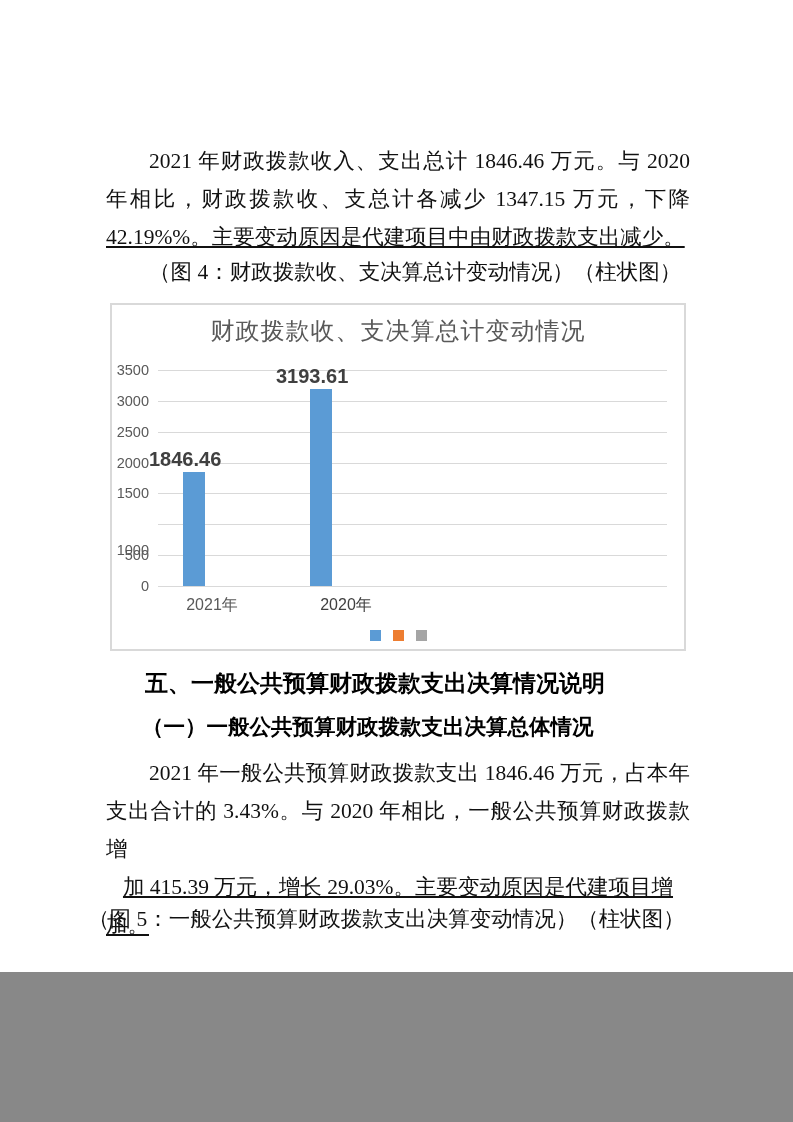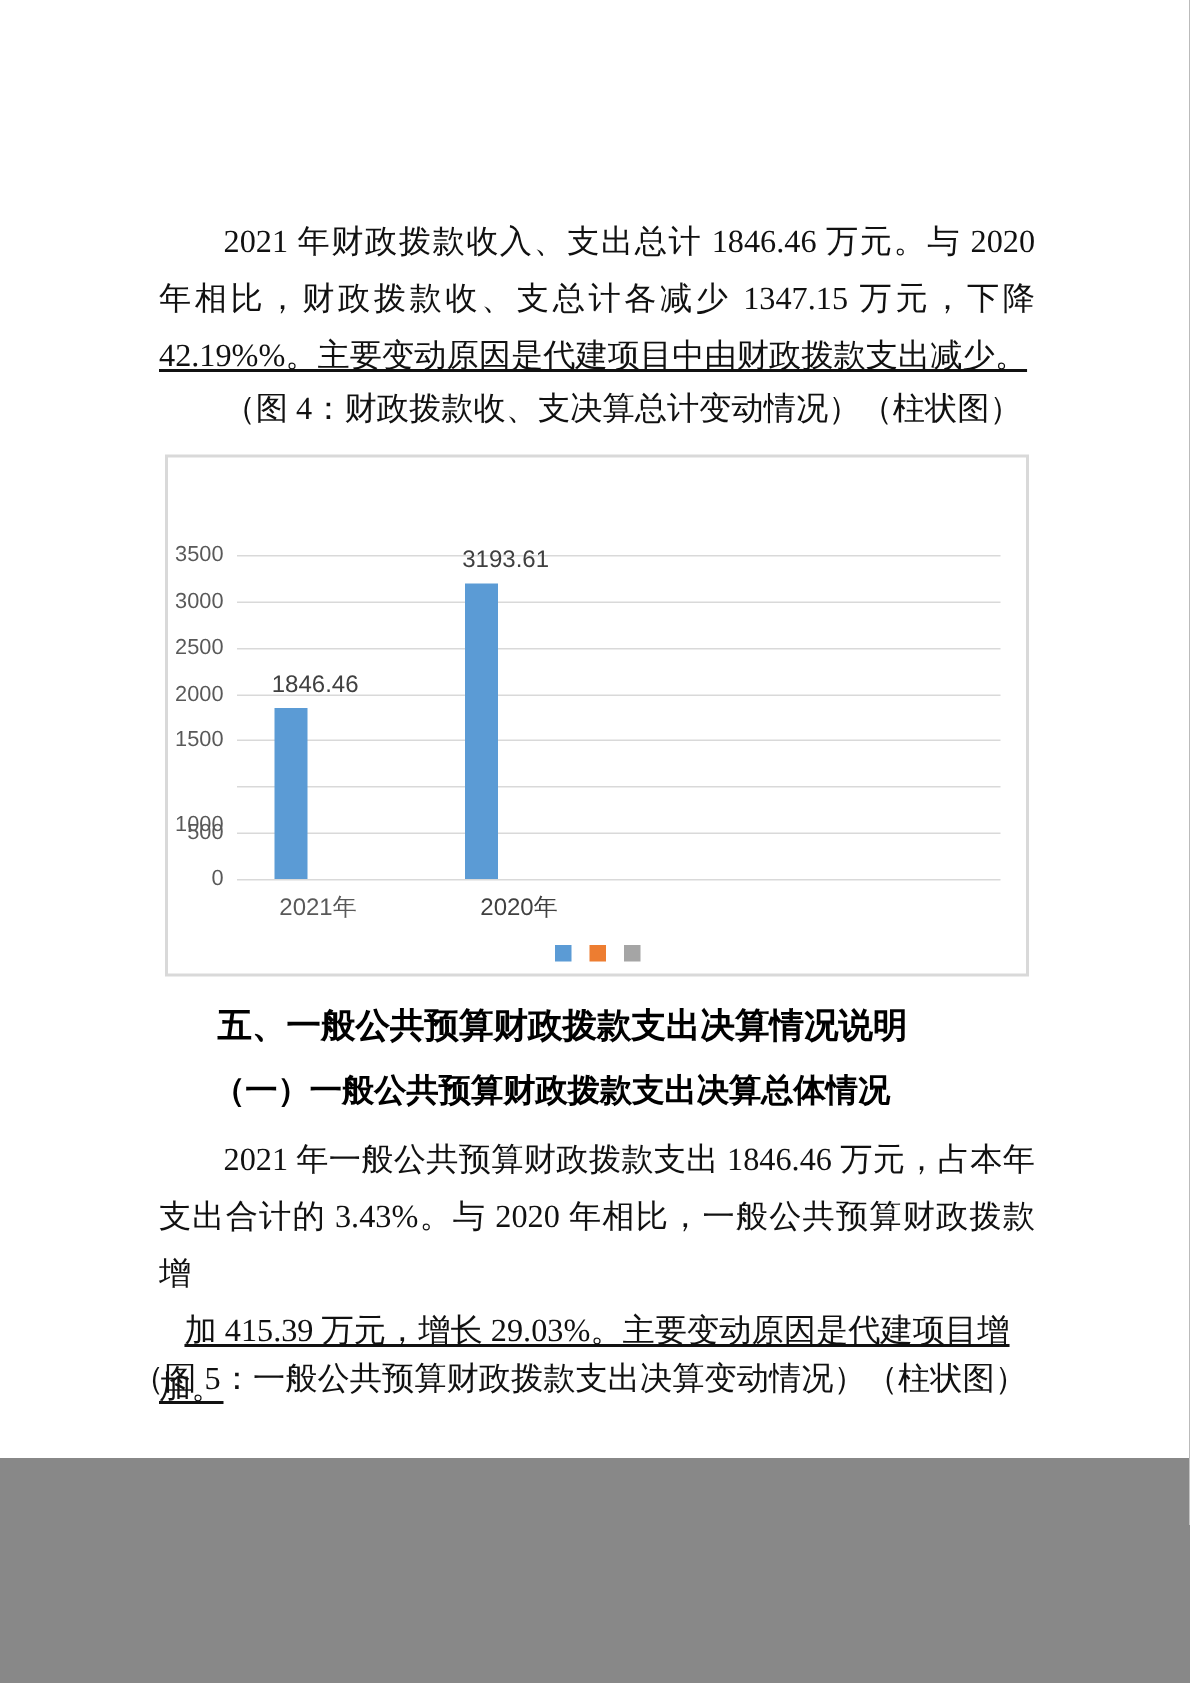--- a/index.html
+++ b/index.html
@@ -30,21 +30,21 @@
     border:2px solid #d9d9d9; background:#ffffff;
     font-family:"Liberation Sans","DejaVu Sans",sans-serif;
   }
   .chart-title {
     position:absolute; top:10px; left:0; width:100%;
     text-align:center; font-size:24px; color:#595959; letter-spacing:1px;
   }
   .gridline { position:absolute; height:1px; background:#d9d9d9; }
   .ytick { position:absolute; text-align:right; font-size:14.5px; color:#595959; }
   .bar { position:absolute; }
-  .bar-label { position:absolute; text-align:right; font-size:16px; font-weight:400; color:#404040; }
+  .bar-label { position:absolute; text-align:left; font-size:20px; font-weight:700; color:#404040; }
   .xlabel { position:absolute; text-align:center; font-size:16px; color:#595959; }
   .legend { position:absolute; left:0; width:100%; text-align:center; line-height:11px; }
   .legend .swatch { display:inline-block; width:11px; height:11px; margin:0 6px; }
   .page-num {
     position:absolute; left:0; top:1028px; width:100%;
     text-align:center; font-size:19px; color:#333; letter-spacing:2px;
   }
 </style>
 </head>
 <body>
@@ -53,20 +53,21 @@
 
   <div class="body-par" style="top:142px">
     <div class="line first">2021 年财政拨款收入、支出总计 1846.46 万元。与 2020</div>
     <div class="line">年相比，财政拨款收、支总计各减少 1347.15 万元，下降</div>
     <div class="line last">42.19%%。主要变动原因是代建项目中由财政拨款支出减少。</div>
   </div>
 
   <div class="caption" style="left:106px; top:257px; text-indent:43px;">（图 4：财政拨款收、支决算总计变动情况）（柱状图）</div>
 
   <div class="chart-box">
+    <div class="chart-title">财政拨款收、支决算总计变动情况</div>
     <div id="plot"></div>
     <div class="legend" id="legend" style="top:325px"><span class="swatch" style="background: rgb(91, 155, 213);"></span><span class="swatch" style="background: rgb(237, 125, 49);"></span><span class="swatch" style="background: rgb(165, 165, 165);"></span></div>
   <div class="gridline" style="left: 46px; top: 65px; width: 509px; background: rgb(217, 217, 217);"></div>
       <div class="ytick" style="left: 0px; top: 57px; width: 37px; color: rgb(89, 89, 89);">3500</div>
       <div class="gridline" style="left: 46px; top: 95.8571px; width: 509px; background: rgb(217, 217, 217);"></div>
       <div class="ytick" style="left: 0px; top: 87.8571px; width: 37px; color: rgb(89, 89, 89);">3000</div>
       <div class="gridline" style="left: 46px; top: 126.714px; width: 509px; background: rgb(217, 217, 217);"></div>
       <div class="ytick" style="left: 0px; top: 118.714px; width: 37px; color: rgb(89, 89, 89);">2500</div>
       <div class="gridline" style="left: 46px; top: 157.571px; width: 509px; background: rgb(217, 217, 217);"></div>
       <div class="ytick" style="left: 0px; top: 149.571px; width: 37px; color: rgb(89, 89, 89);">2000</div>

